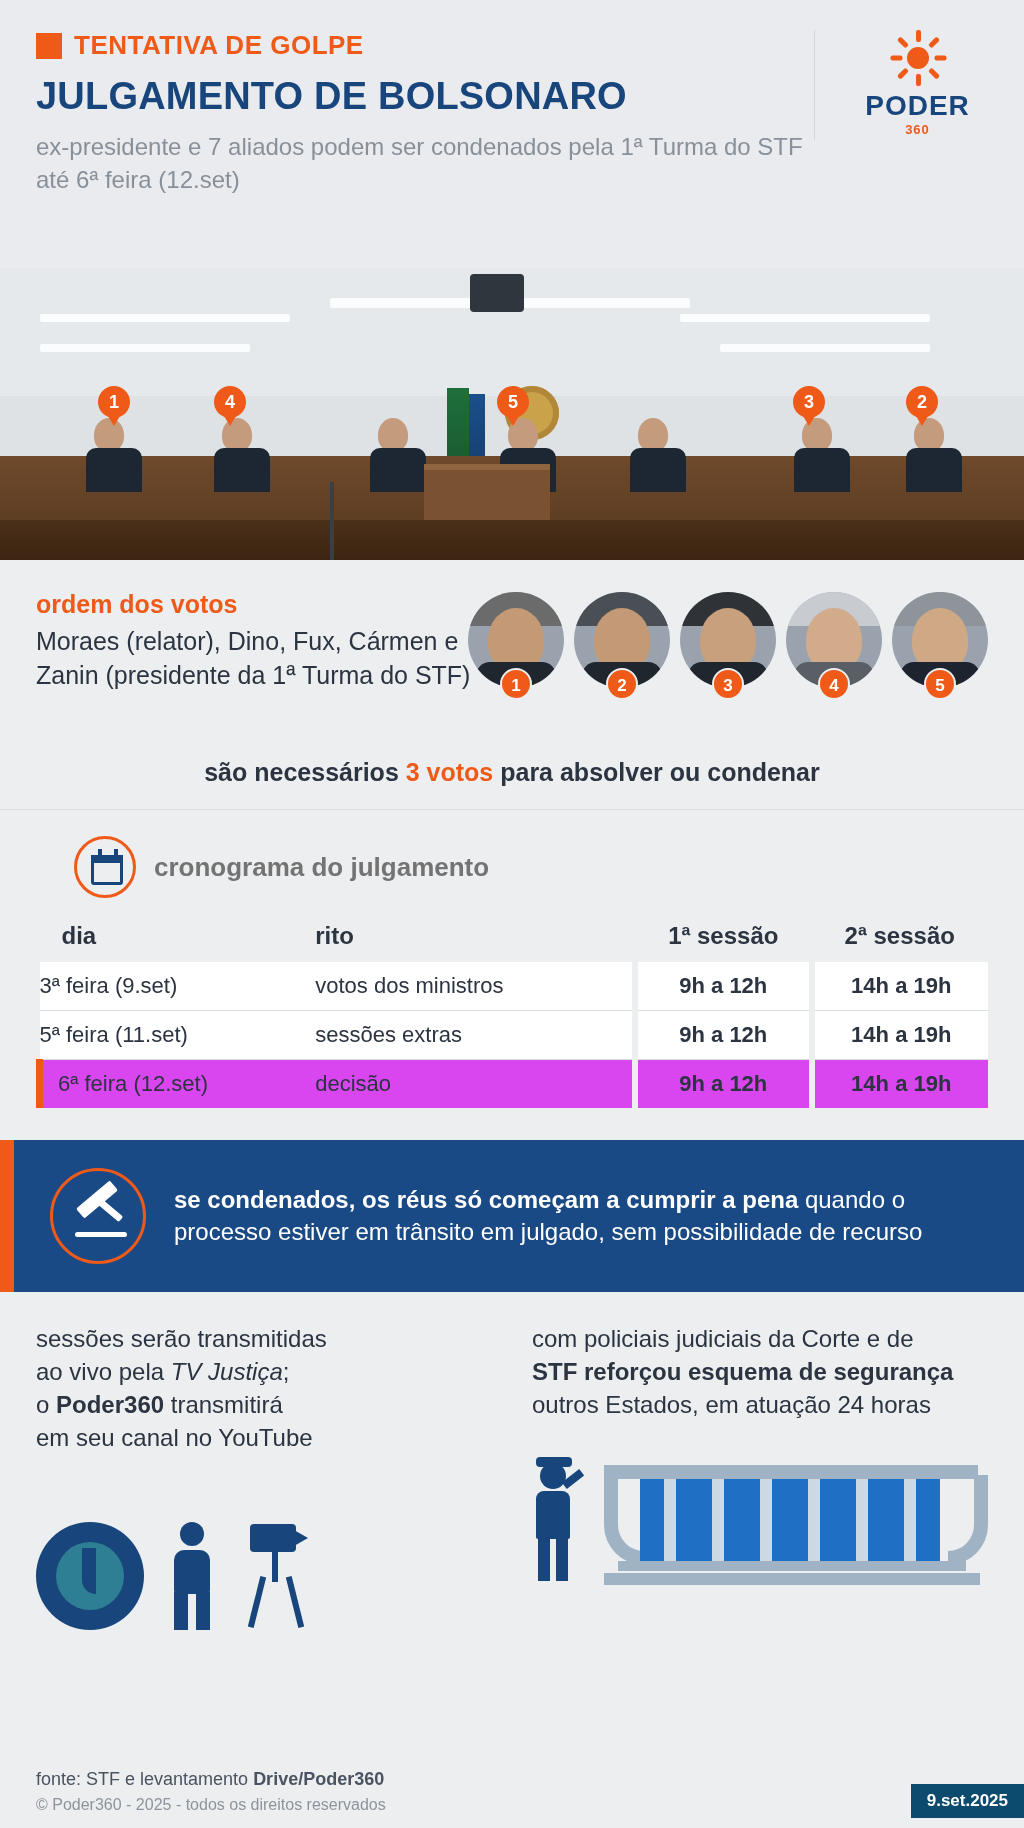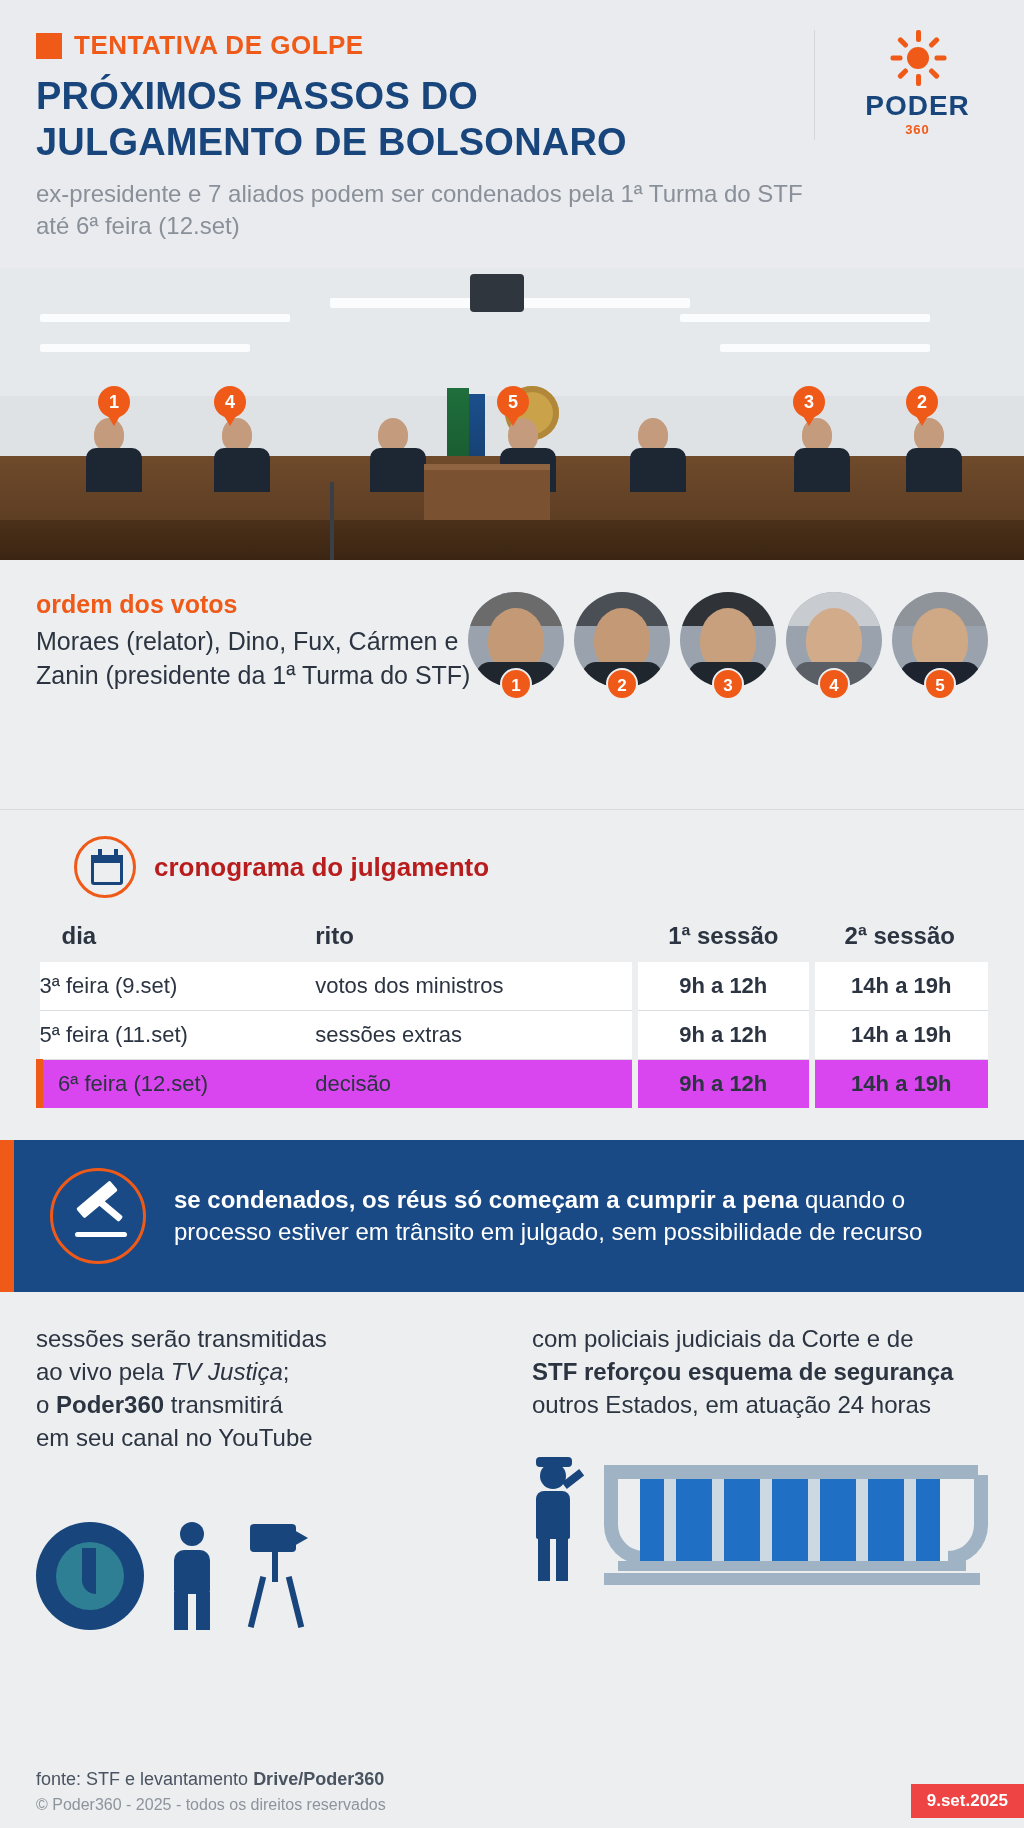--- a/index.html
+++ b/index.html
@@ -302,21 +302,21 @@
     width: 32px; height: 8px; background: #17457c;
   }
   .cal-icon .p1, .cal-icon .p2 {
     position: absolute; top: 10px; width: 4px; height: 8px; background: #17457c;
   }
   .cal-icon .p1 { left: 21px; }
   .cal-icon .p2 { left: 37px; }
   .sched-title {
     font-size: 26px;
     font-weight: bold;
-    color: #b91c1c;
+    color: #737373;
   }
   table.sched {
     width: 100%;
     border-collapse: collapse;
     font-size: 22px;
     color: #2b3440;
   }
   table.sched th {
     text-align: left;
     font-size: 24px;
@@ -496,39 +496,38 @@
     margin-bottom: 6px;
   }
   .source b { font-weight: bold; }
   .copyright {
     font-size: 16px;
     color: #8d949c;
   }
   .datebox {
     position: absolute;
     right: 0; bottom: 10px;
-    background: #ef4444;
+    background: #0c4a6e;
     color: #fff;
     font-size: 17px;
     font-weight: bold;
     padding: 7px 16px;
   }
 </style>
 </head>
 <body>
 
 <div id="page">
 
   <div class="header">
     <div class="kicker">
       <div class="kicker-square"></div>
       <div class="kicker-text">TENTATIVA DE GOLPE</div>
     </div>
     <div class="title">
-      <div>PRÓXIMOS PASSOS DO</div>
       <div>JULGAMENTO DE BOLSONARO</div>
     </div>
     <div class="subtitle">ex-presidente e 7 aliados podem ser condenados pela 1ª Turma do STF até 6ª feira (12.set)</div>
 
     <div class="logo-wrap">
       <div class="logo-sun">
         <div class="core"></div>
         <i style="transform:rotate(0deg)"></i>
         <i style="transform:rotate(45deg)"></i>
         <i style="transform:rotate(90deg)"></i>
@@ -638,20 +637,23 @@
       <div class="face">
         <div class="ph">
             <div class="hair" style="background:#8f949a"></div>
             <div class="skin" style="background:#cfa886"></div>
             <div class="suit" style="background:#1d2430"></div>
           </div>
         <div class="face-badge">5</div>
       </div>
     </div>
 
+    <div class="needed">
+      <span>são necessários </span><span class="hl">3 votos</span><span> para absolver ou condenar</span>
+    </div>
   </div>
 
   <div class="schedule">
     <div class="sched-head">
       <div class="cal-icon">
         <div class="p1"></div>
           <div class="p2"></div>
         <div class="body"></div>
           <div class="bar"></div>
       </div>

